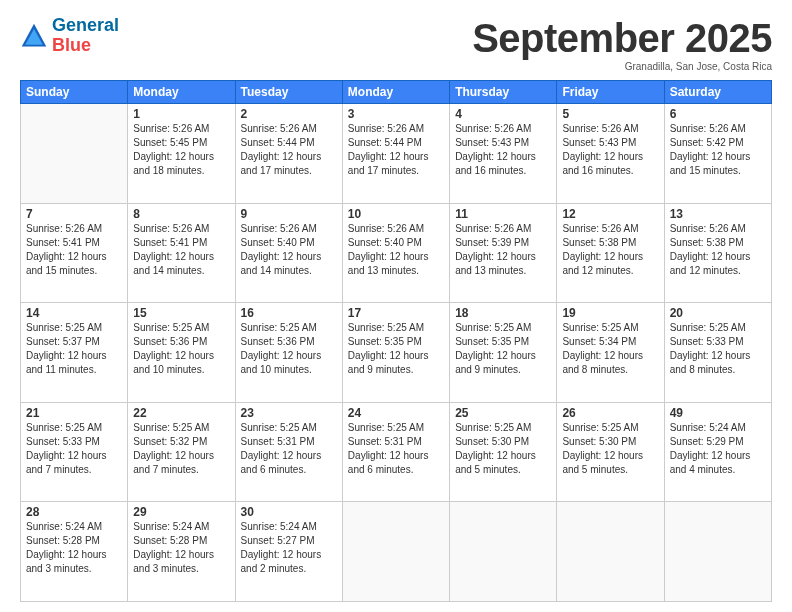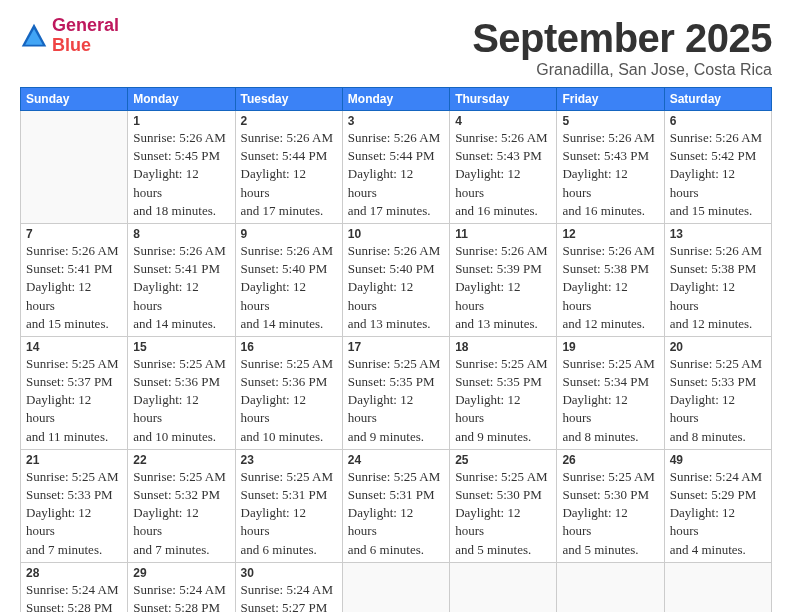--- a/index.html
+++ b/index.html
@@ -28,37 +28,37 @@
       align-items: center;
       gap: 4px;
     }
     .logo-text {
       font-size: 18px;
       font-weight: bold;
       color: #333;
       line-height: 1.1;
     }
     .logo-text span {
-      color: #be185d;
+      color: #0369a1;
     }
     .logo-icon {
       width: 28px;
       height: 28px;
     }
     .title-block {
       text-align: right;
     }
     .title-block h1 {
       font-size: 40px;
       font-weight: bold;
       color: #333;
       letter-spacing: -0.5px;
     }
     .title-block h2 {
-      font-size: 16px;
+      font-size: 10px;
       font-weight: normal;
       color: #555;
     }
     .calendar {
       flex: 1;
       border: 1px solid #ccc;
       border-collapse: collapse;
       width: 100%;
       table-layout: fixed;
     }
@@ -80,24 +80,23 @@
       width: calc(100% / 7);
       height: 88px;
     }
     .day-number {
       font-size: 12px;
       font-weight: bold;
       display: block;
       margin-bottom: 1px;
     }
     .day-info {
-      font-size: 13px;
+      font-size: 10px;
       line-height: 1.4;
       color: #333;
-      font-family: Liberation Serif, serif;
     }
     .empty-cell {
       background: #f9f9f9;
     }
     table {
       width: 100%;
       border-collapse: collapse;
     }
   </style>
 </head>

